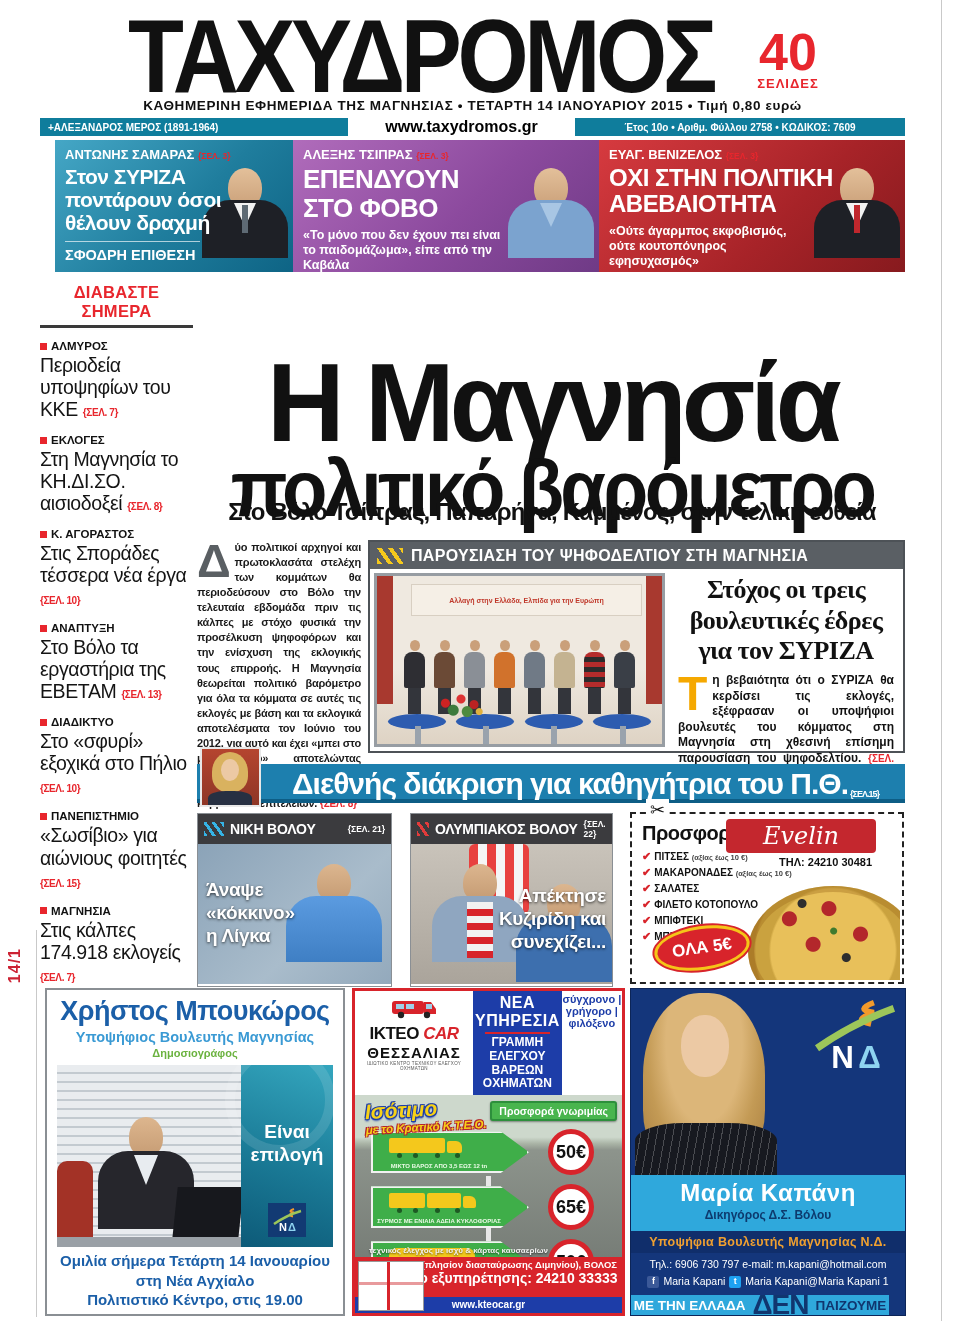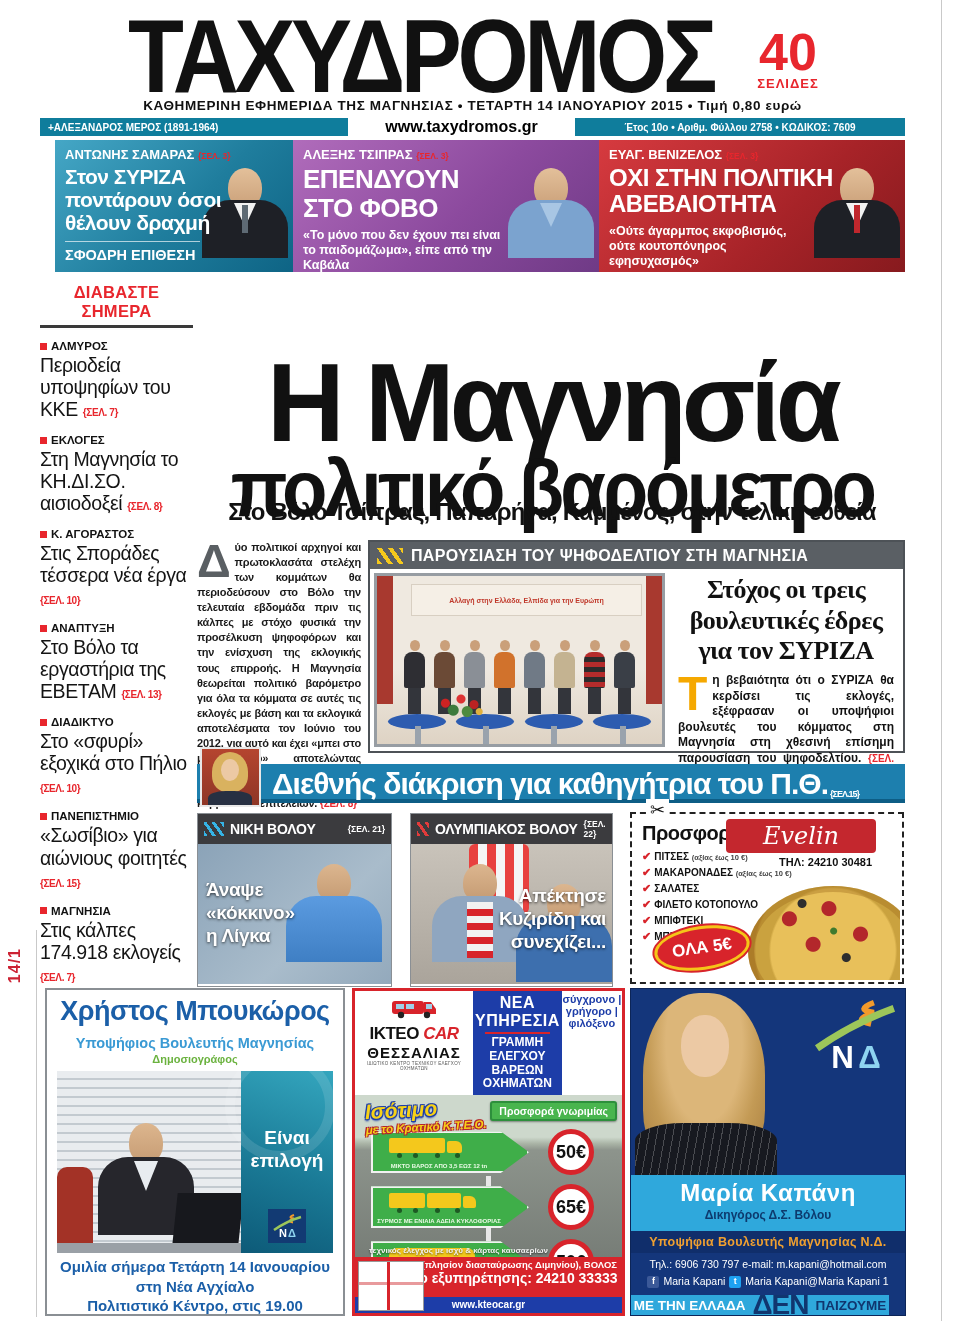--- a/index.html
+++ b/index.html
@@ -110,21 +110,21 @@
   .pres-right .pgref{font-size:10px;}
 
   
   .dist-banner{position:absolute;left:197px;top:757px;width:708px;height:46px;}
   .dist-bar{position:absolute;left:0;right:0;top:7px;bottom:0;background:#1d7fae;border-bottom:4px solid #0d5d85;}
   .dist-photo{position:absolute;left:3px;top:-10px;width:57px;height:56px;border:2px solid #e8e8e8;z-index:2;
               background:linear-gradient(#b5452f,#8e3626);overflow:hidden;}
   .dist-photo .hair{position:absolute;left:10px;top:3px;width:36px;height:40px;border-radius:50% 50% 40% 40%;background:#d9b25f;}
   .dist-photo .face{position:absolute;left:19px;top:10px;width:18px;height:22px;border-radius:50%;background:#ecc9a4;}
   .dist-photo .suit{position:absolute;left:6px;bottom:-4px;width:44px;height:18px;border-radius:40% 40% 0 0;background:#273042;}
-  .dist-text{position:absolute;left:75px;right:6px;top:7px;bottom:0;color:#fff;display:flex;align-items:center;justify-content:flex-start;
+  .dist-text{position:absolute;left:75px;right:6px;top:7px;bottom:0;color:#fff;display:flex;align-items:center;justify-content:center;
              font-size:30px;font-weight:bold;letter-spacing:-1px;white-space:nowrap;}
   .dist-text .pgref{color:#fff;font-size:9px;align-self:flex-end;margin:0 0 4px 2px;}
 
   
   .sport{position:absolute;top:813px;border:1px solid #8a8f94;background:#fff;}
   .sport-1{left:197px;width:193px;height:172px;}
   .sport-2{left:410px;width:201px;height:172px;}
   .sport-head{height:30px;background:#3b3b3e;color:#fff;display:flex;align-items:center;gap:6px;padding:0 6px;}
   .sport-head .t{font-size:14px;font-weight:bold;letter-spacing:-.2px;white-space:nowrap;}
   .sport-head .pgref{color:#fff;font-size:8.5px;margin-left:auto;}
@@ -180,21 +180,21 @@
                  radial-gradient(circle at 75% 55%,#b3272b 0 7px,transparent 8px),
                  radial-gradient(circle at 45% 65%,#b3272b 0 7px,transparent 8px),
                  radial-gradient(circle at 66% 78%,#2e2e2e 0 4px,transparent 5px),
                  radial-gradient(circle at 38% 25%,#2e2e2e 0 4px,transparent 5px),
                  radial-gradient(circle at 58% 52%,#3f7a2e 0 3px,transparent 4px);}
 
   
   .ad-bouk{position:absolute;left:45px;top:988px;width:300px;height:328px;border:2px solid #8a8f94;
            box-sizing:border-box;text-align:center;padding-top:6px;background:#fff;}
   .bk-name{color:#1b5fa8;font-size:27px;font-weight:bold;letter-spacing:-.5px;}
-  .bk-role{color:#3a9ad4;font-size:14.5px;font-weight:bold;margin-top:8px;}
+  .bk-role{color:#3a9ad4;font-size:14.5px;font-weight:bold;margin-top:2px;}
   .bk-prof{color:#6ab23e;font-size:11px;font-weight:bold;margin-top:2px;}
   .bk-photo{position:relative;height:182px;margin:6px 10px 4px;overflow:hidden;
             background:repeating-linear-gradient(180deg,#e9ecef 0 7px,#c3cad0 7px 9px);}
   .bk-chair{position:absolute;left:0;bottom:0;width:36px;height:86px;background:#a33226;border-radius:10px 10px 0 0;}
   .bk-person{position:absolute;left:34px;bottom:0;width:110px;height:130px;}
   .bk-person .head{width:34px;height:40px;border-radius:50% 50% 45% 45%;background:linear-gradient(#ddb68e,#c69c74);margin:0 auto;}
   .bk-person .torso{width:96px;height:78px;margin:-6px auto 0;border-radius:30px 30px 0 0;background:#26262c;position:relative;}
   .bk-person .torso::before{content:'';position:absolute;left:50%;top:4px;transform:translateX(-50%);
       border-left:12px solid transparent;border-right:12px solid transparent;border-top:30px solid #e8ecf0;}
   .bk-laptop{position:absolute;left:118px;bottom:8px;width:66px;height:52px;background:#17181d;transform:skewX(-6deg);}

